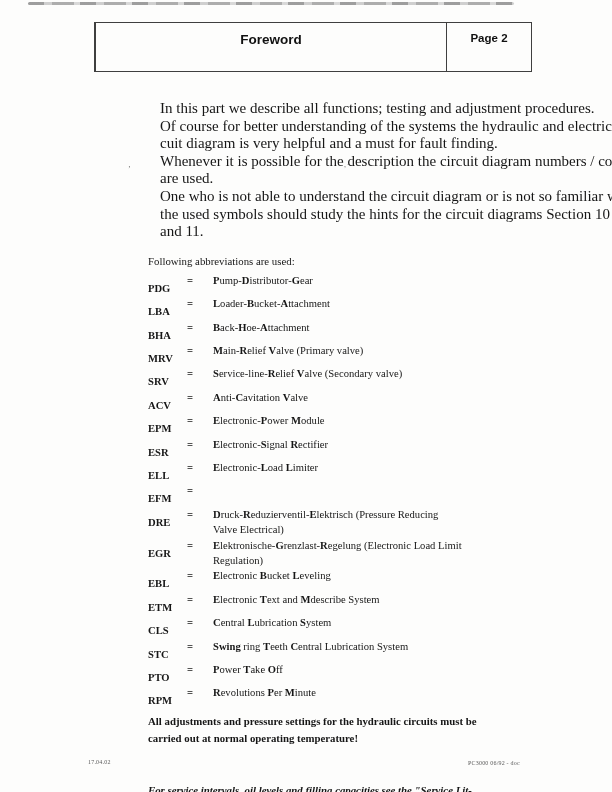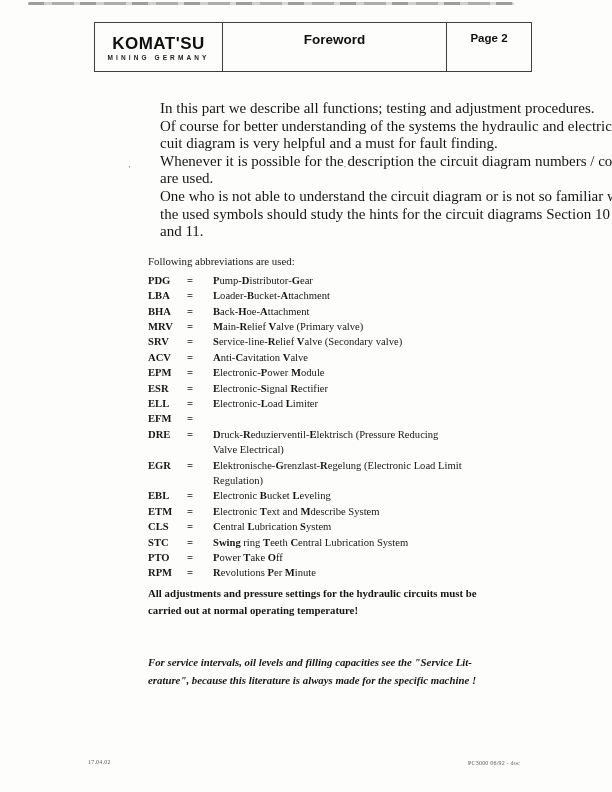--- a/index.html
+++ b/index.html
@@ -25,21 +25,21 @@
   .brand{font-weight:900;font-size:17px;letter-spacing:.5px;color:#101010;line-height:16px;}
   .brand-sub{font-weight:700;font-size:6.5px;letter-spacing:3.1px;color:#1c1c1c;margin-top:2px;white-space:nowrap;}
   .hdr-title{flex:1;border-left:1.5px solid #3f3f3f;border-right:1.5px solid #3f3f3f;
     text-align:center;padding-top:9px;font-weight:700;font-size:13.5px;color:#111;}
   .hdr-page{width:84px;text-align:center;padding-top:9px;font-weight:700;font-size:11.5px;color:#111;}
   
   .bodycol{position:absolute;left:148px;top:88px;width:385px;}
   .intro{font-size:15px;line-height:17.6px;white-space:pre;margin:12px;}
   .abbr-heading{font-weight:normal;font-size:10.8px;margin:10px 0 4px 0;line-height:16px;}
   .abbr-row{display:flex;font-size:10.6px;line-height:15.4px;}
-  .abbr-code{width:39px;font-weight:bold;flex:none;}
+  .abbr-code{width:39px;font-weight:bold;flex:none;margin-top:8px;}
   .abbr-eq{width:26px;font-weight:bold;flex:none;}
   .abbr-def{flex:1;white-space:pre;}
   .abbr-def .b{font-weight:bold;}
   .note{font-weight:bold;font-size:10.8px;line-height:17.6px;white-space:pre;margin:0;}
   .note1{margin-top:4px;}
   .note2{margin-top:34px;font-style:italic;}
   
   .foot{position:absolute;font-family:"Liberation Serif","DejaVu Serif",serif;
     font-size:6px;color:#5a5a5a;letter-spacing:.2px;}
   .foot-left{left:88px;top:759px;}
@@ -48,24 +48,20 @@
 </head>
 <body>
 
 <div class="sheet">
 
   <div class="scan-top"></div>
   <div class="speck" style="left:128px;top:166px;">’</div>
   <div class="speck" style="left:344px;top:161px;">, ·</div>
 
   <div class="hdr">
-    <div class="hdr-cell hdr-logo">
-      <div class="brand">KOMAT'SU</div>
-      <div class="brand-sub">MINING GERMANY</div>
-    </div>
     <div class="hdr-cell hdr-title">Foreword</div>
     <div class="hdr-cell hdr-page">Page 2</div>
   </div>
 
   <div class="bodycol">
     <p class="intro">In this part we describe all functions; testing and adjustment procedures.
 Of course for better understanding of the systems the hydraulic and electric cir-
 cuit diagram is very helpful and a must for fault finding.
 Whenever it is possible for the description the circuit diagram numbers / codes
 are used.

